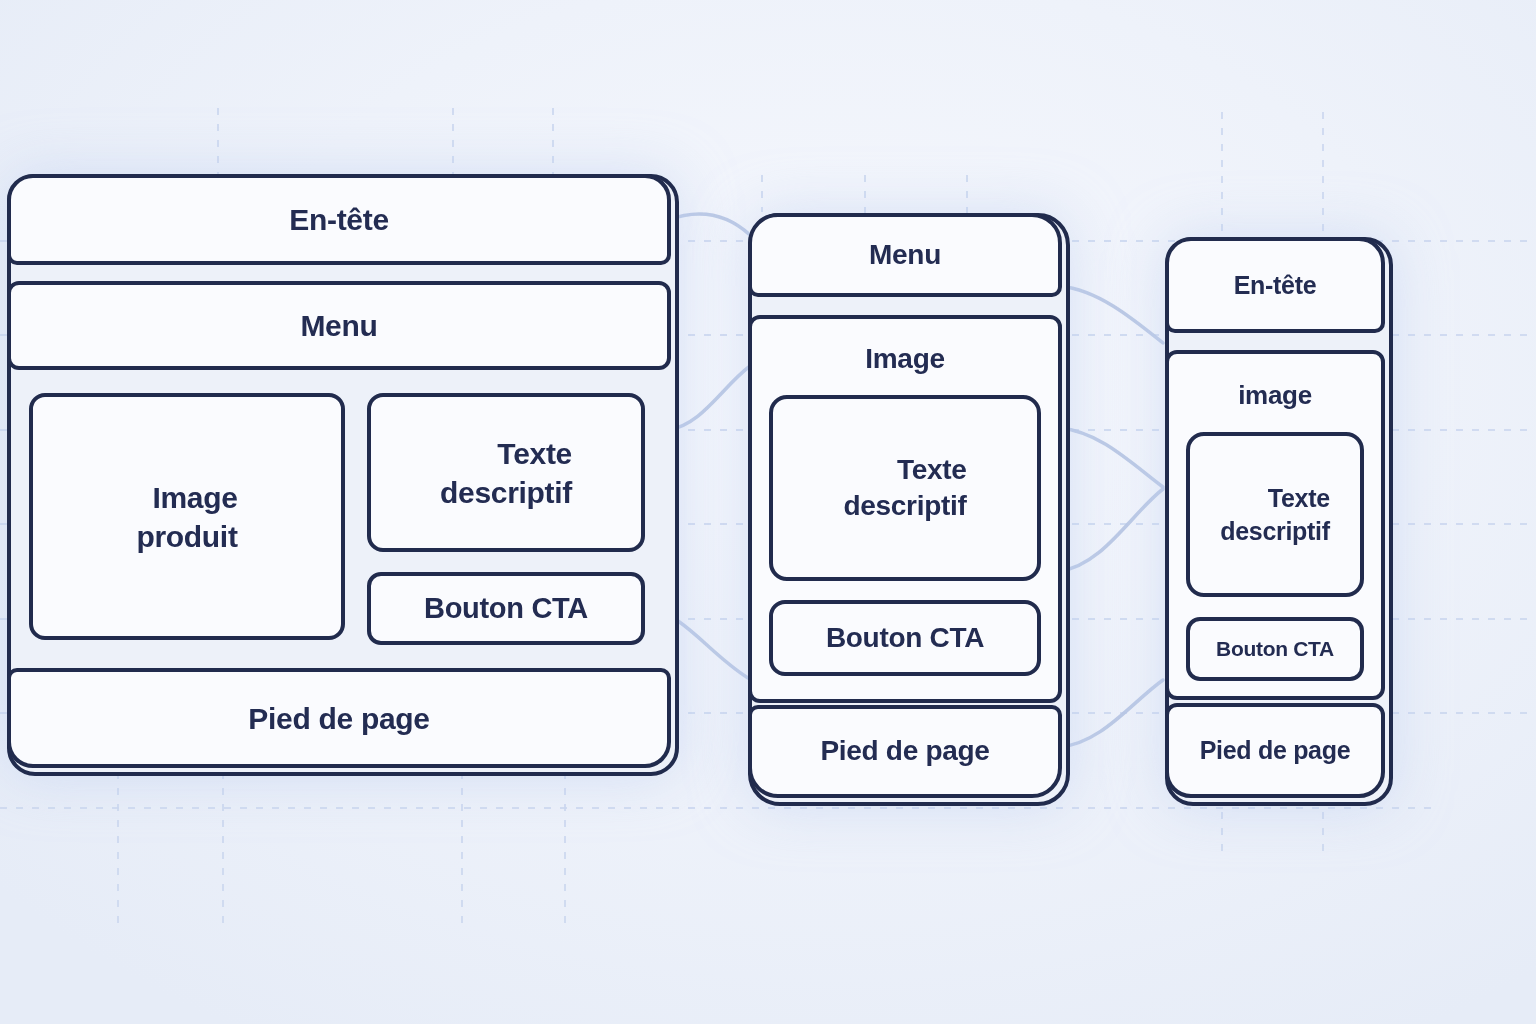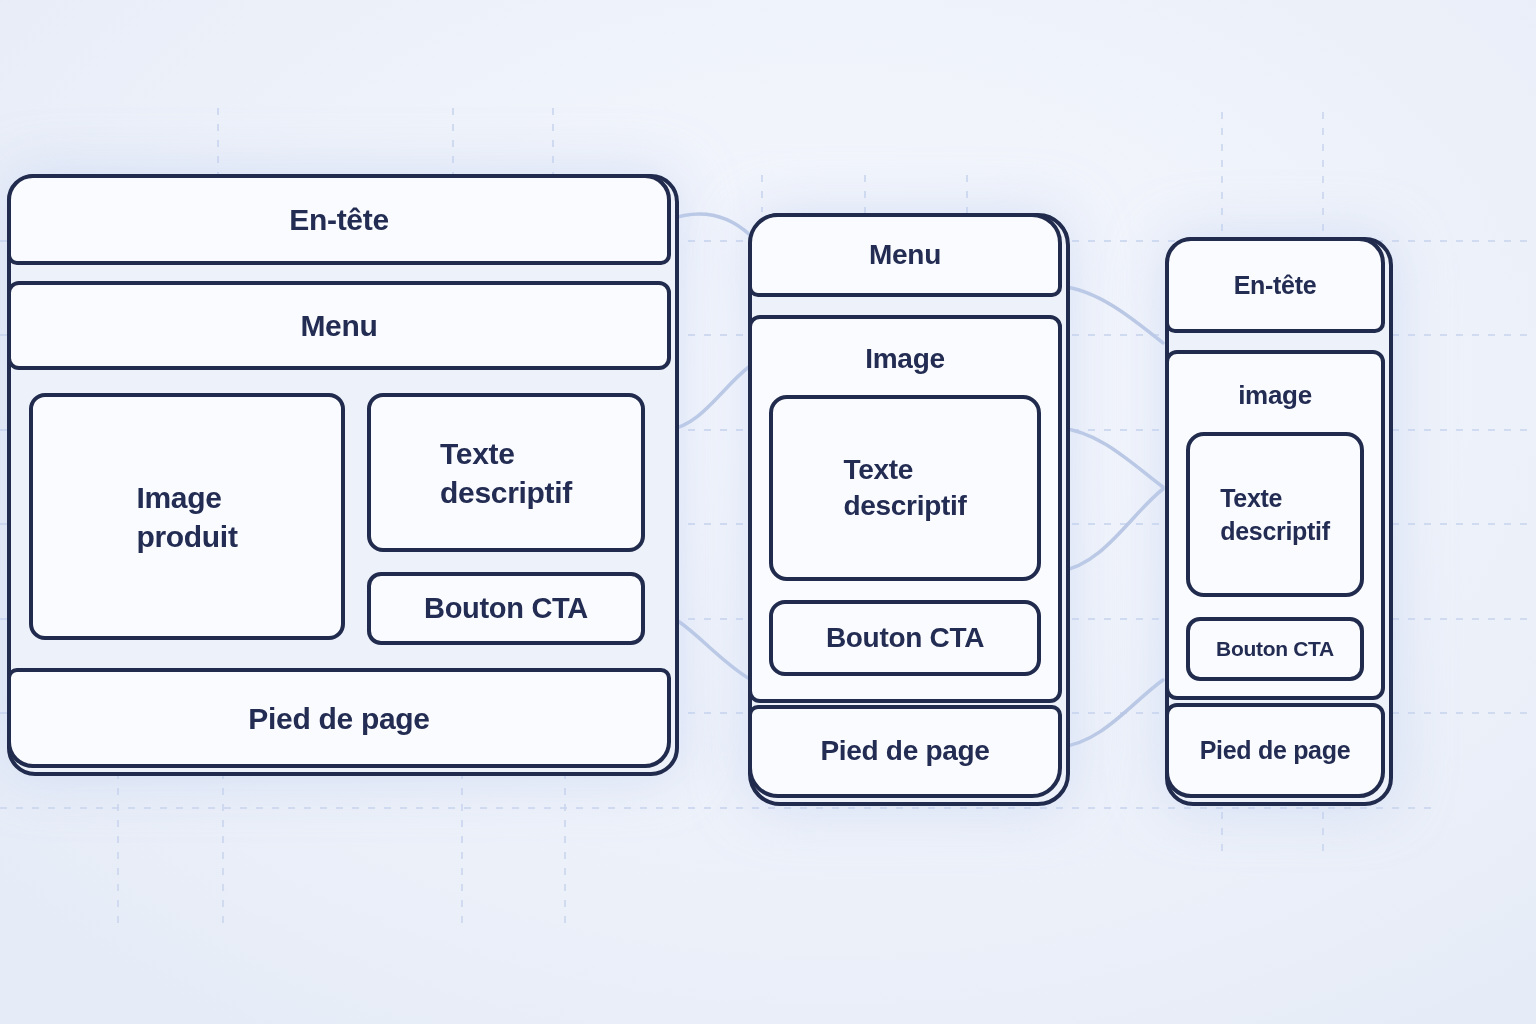--- a/index.html
+++ b/index.html
@@ -16,21 +16,21 @@
     background:radial-gradient(1100px 760px at 54% 38%, #f6f8fd 0%, #eef2fa 55%, #e6ecf7 100%);
     font-family:"Liberation Sans", sans-serif;
   }
   .layer{position:absolute;inset:0;width:1536px;height:1024px;}
   .guide{stroke:var(--guide);stroke-width:2;stroke-dasharray:7 9;opacity:.85;fill:none;}
   .connector{stroke:var(--connector);stroke-width:3.5;fill:none;stroke-linecap:round;opacity:.95;}
   .device{position:absolute;background:var(--bg);border:4px solid var(--ink);
           box-shadow:0 0 55px rgba(190,205,240,.55);}
   .box{
     position:absolute;border:4px solid var(--ink);background:var(--fill);
-    display:flex;align-items:center;justify-content:center;text-align:left;
+    display:flex;align-items:center;justify-content:center;text-align:right;
     color:var(--text);font-weight:700;letter-spacing:-.3px;line-height:1.3;
     white-space:pre-line;box-sizing:border-box;
   }
   .section{position:absolute;border:4px solid var(--ink);background:var(--fill);box-sizing:border-box;}
   .section-label{
     position:absolute;left:0;right:0;text-align:center;color:var(--text);
     font-weight:700;letter-spacing:-.3px;white-space:pre-line;
   }
   
   .d-desktop{left:7px;top:174px;width:664px;height:594px;border-radius:28px;}

